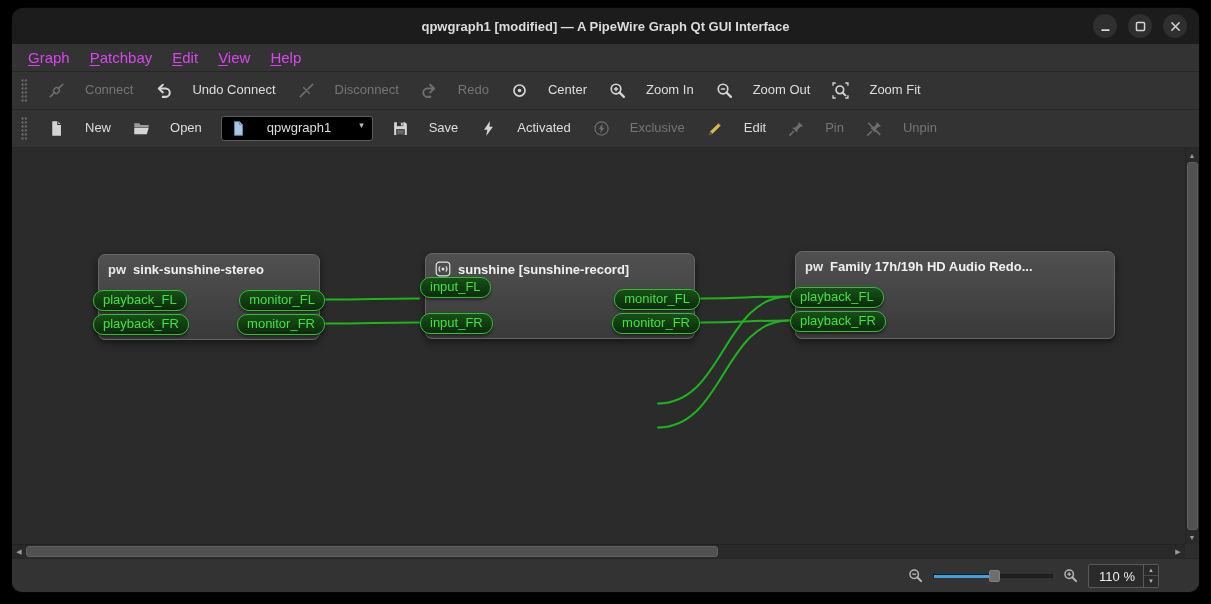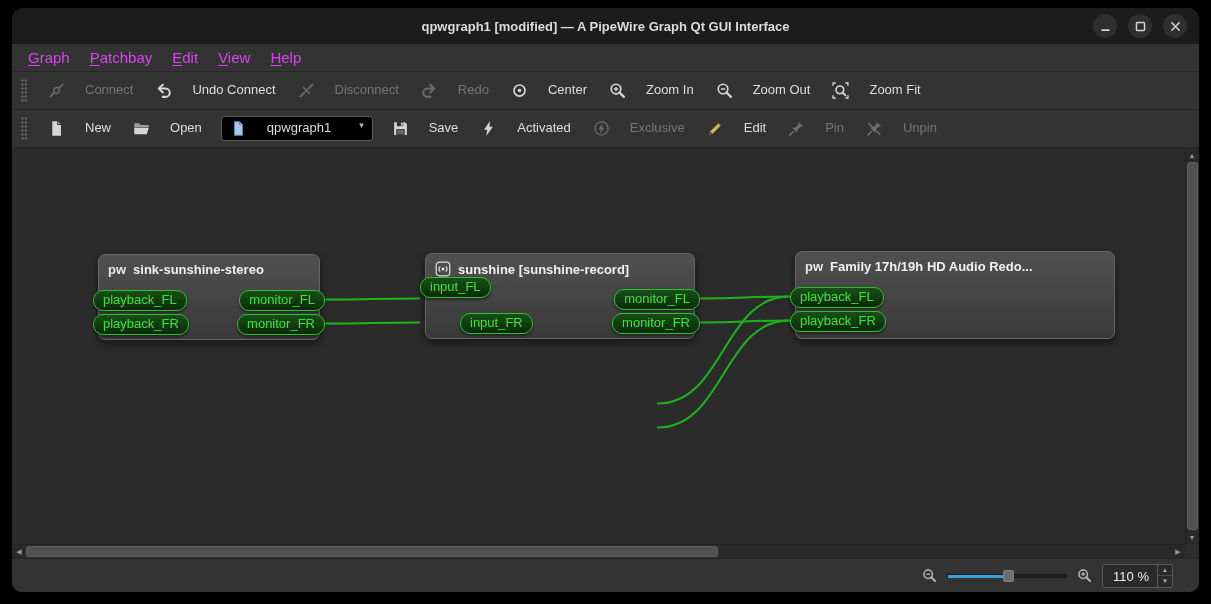--- a/index.html
+++ b/index.html
@@ -65,21 +65,21 @@
   .sb-arrow { position:absolute; color:#9a9a9a; font-size:7px; width:14px; height:14px;
               display:flex; align-items:center; justify-content:center; }
   .sb-handle { position:absolute; background:#515151; border:1px solid #606060; border-radius:3px; }
   .vscroll .sb-handle { left:1px; right:1px; top:14px; bottom:14px; }
   .hscroll .sb-handle { top:1px; bottom:1px; left:14px; width:692px; }
   .sb-corner { position:absolute; right:0; bottom:0; width:14px; height:14px; background:#2e2e2e; }
 
   
   .statusbar { flex:0 0 34px; background:#333; border-top:1px solid #272727;
                display:flex; align-items:center; justify-content:flex-end;
-               gap:10px; padding-right:26px; }
+               gap:10px; padding-right:40px; }
   .sb-zoom { width:15px; height:15px; color:#b5b5b5; display:inline-flex; }
   .sb-zoom svg { width:100%; height:100%; }
   .slider { width:120px; height:16px; position:relative; }
   .slider-track { position:absolute; left:0; right:0; top:6px; height:4px; background:#202020; border:1px solid #191919; }
   .slider-fill { position:absolute; left:1px; top:7px; height:3px; width:60px; background:#3f9fdf; }
   .slider-handle { position:absolute; left:56px; top:2px; width:11px; height:12px;
                    background:#6e6e6e; border:1px solid #808080; border-radius:2px; }
   .spinbox { display:flex; align-items:stretch; background:#2a2a2a; border:1px solid #5a5a5a;
              border-radius:2px; height:24px; }
   .spin-value { color:#ececec; font-size:13px; padding:4px 8px 0 10px; }
@@ -328,21 +328,21 @@
             <span class="node-icon">
               <svg viewBox="0 0 16 16">
                 <rect x="1.2" y="1.2" width="13.6" height="13.6" rx="3.2" fill="none" stroke="currentColor" stroke-width="1.2"></rect>
                 <circle cx="8" cy="8" r="1.5" fill="currentColor"></circle>
                 <path d="M5.2 5.4 a3.8 3.8 0 0 0 0 5.2 M10.8 5.4 a3.8 3.8 0 0 1 0 5.2" fill="none" stroke="currentColor" stroke-width="1.2"></path>
               </svg>
             </span>
             <span class="node-title">sunshine [sunshine-record]</span>
           </div>
           <div class="port in" style="top: 23px;">input_FL</div>
-          <div class="port in" style="top: 59px; margin-left: 40px;">input_FR</div>
+          <div class="port in" style="top: 59px;">input_FR</div>
           <div class="port out" style="top: 35px;">monitor_FL</div>
           <div class="port out" style="top: 59px;">monitor_FR</div>
         </div>
         <div class="node" style="left: 783px; top: 103px; width: 320px; height: 88px;">
           <div class="node-header">
             <span class="pw-icon">pw</span>
             <span class="node-title">Family 17h/19h HD Audio Redo...</span>
           </div>
           <div class="port in" style="top: 35px;">playback_FL</div>
           <div class="port in" style="top: 59px;">playback_FR</div>

